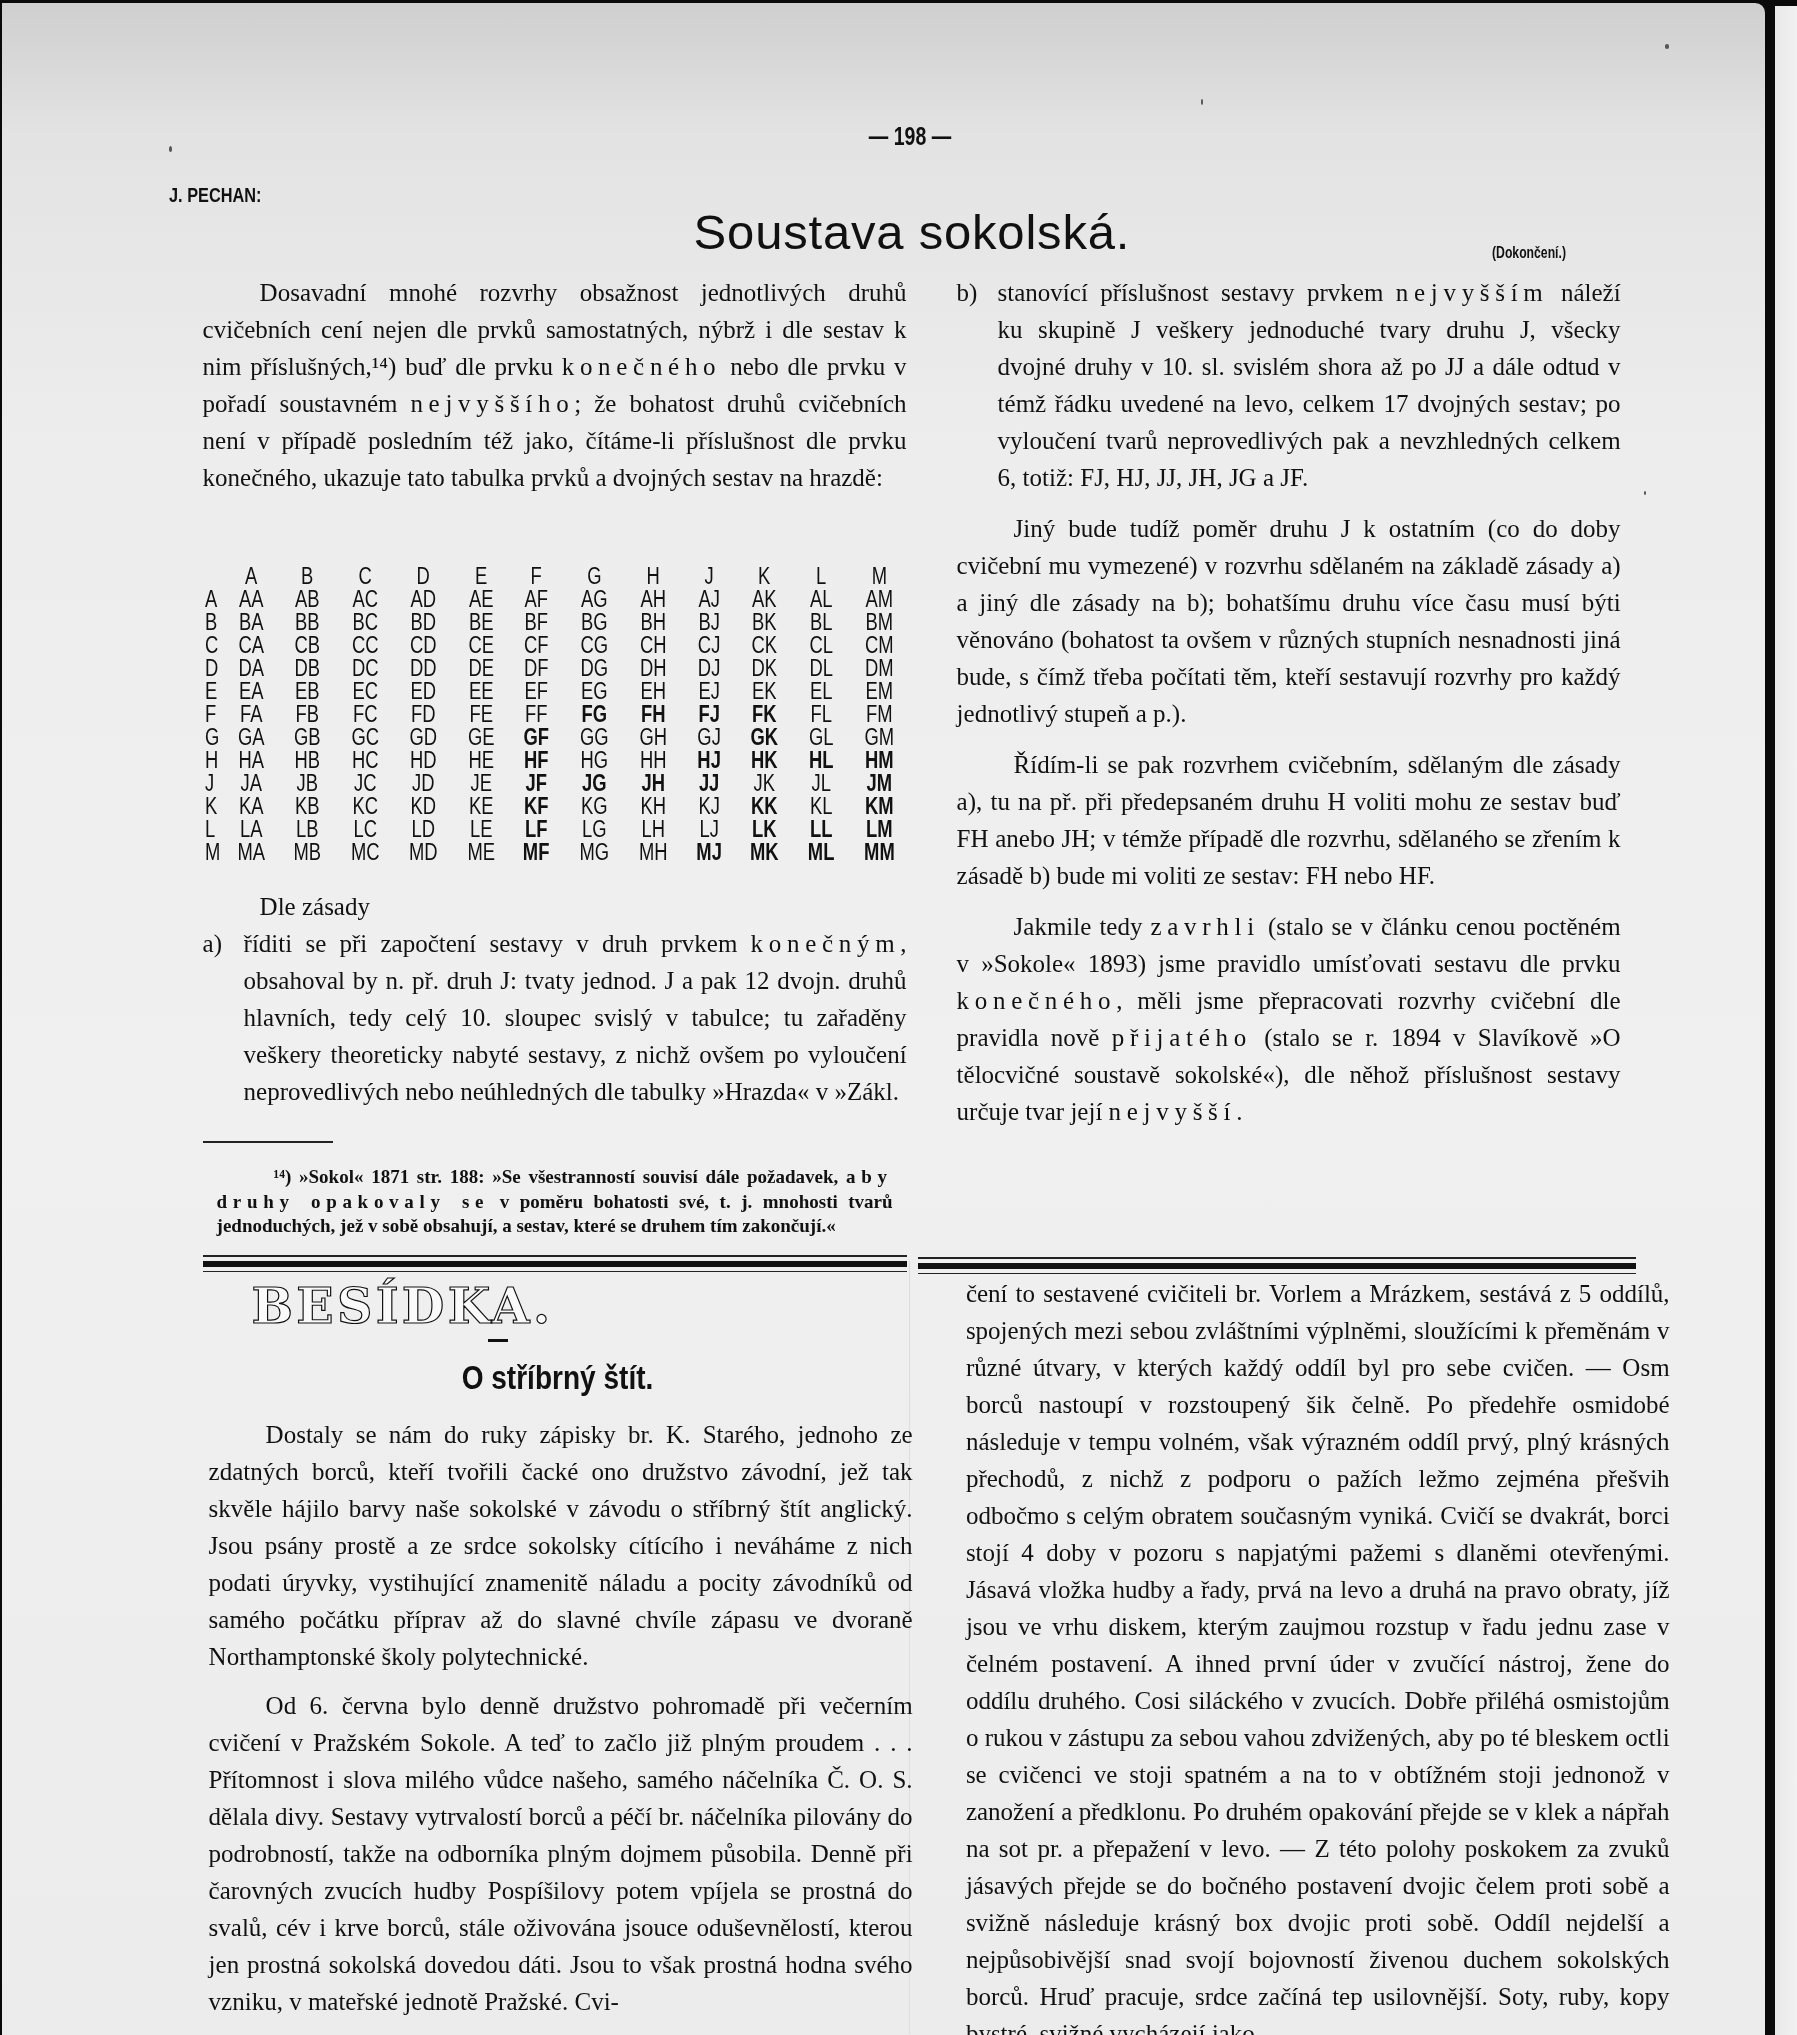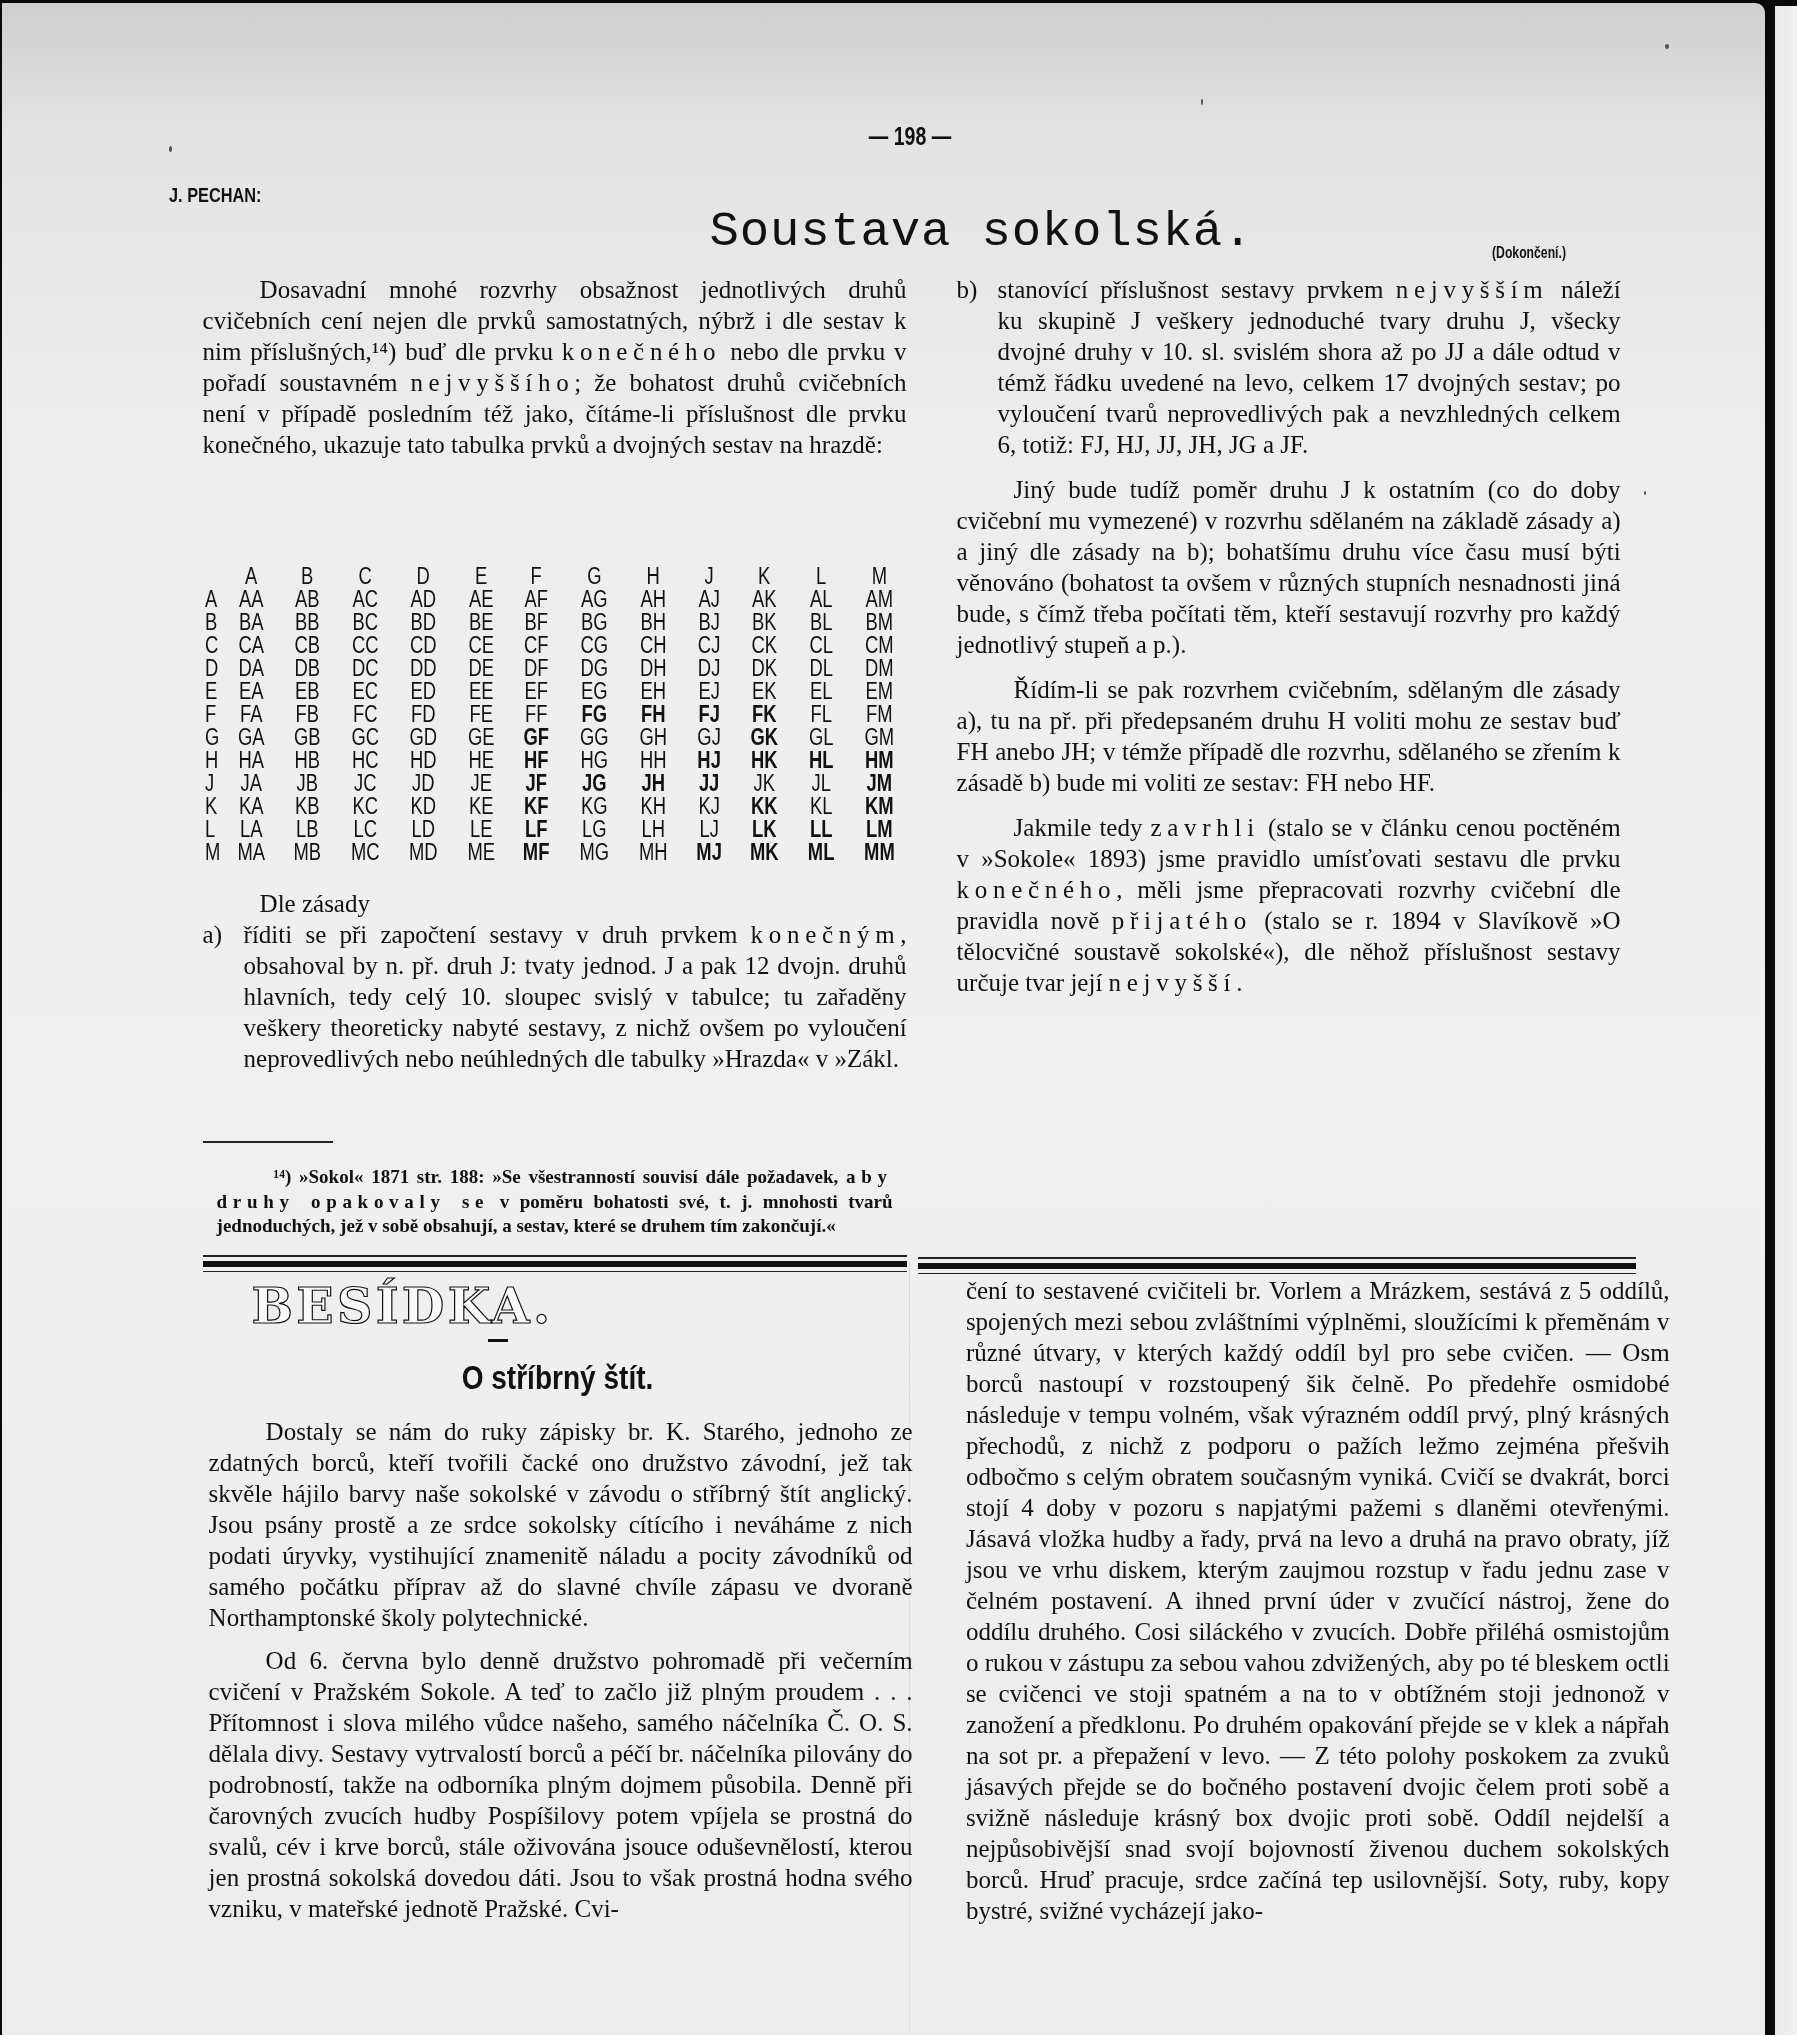--- a/index.html
+++ b/index.html
@@ -18,28 +18,28 @@
   }
   .page-number {
     position: absolute; left: 851px; top: 118px; width: 114px; text-align: center;
     font-family: "Liberation Sans", sans-serif; font-weight: bold; font-size: 26px; transform: scaleX(0.75);
   }
   .author {
     position: absolute; left: 167px; top: 181px; font-family: "Liberation Sans", sans-serif; font-weight: bold;
     font-size: 20.4px; transform: scaleX(0.8); transform-origin: left;
   }
   .title {
-    position: absolute; left: 708px; top: 201px; font-family: Liberation Mono, monospace; font-size: 49px;
+    position: absolute; left: 692px; top: 201px; font-family: Liberation Sans, sans-serif; font-size: 49px;
     letter-spacing: 0.8px;
   }
   .continued {
     position: absolute; left: 1490px; top: 240px; font-family: "Liberation Sans", sans-serif; font-weight: bold;
     font-size: 16.3px; transform: scaleX(0.75); transform-origin: left;
   }
-  .col { position: absolute; font-size: 25px; line-height: 31px; text-align: justify; }
+  .col { position: absolute; font-size: 25px; line-height: 37px; text-align: justify; }
   .col p { margin: 0; }
   .indent { text-indent: 57px; }
   .col-left-top { left: 201px; top: 271px; width: 704px; }
   .col-right-top { left: 955px; top: 271px; width: 664px; }
   .hang { display: flex; }
   .hang .lbl { width: 41px; flex: none; text-align: left; }
   .hang .txt { flex: 1; text-align: justify; }
   .sp { letter-spacing: 5.7px; }
   .gap { height: 14px; }
 

